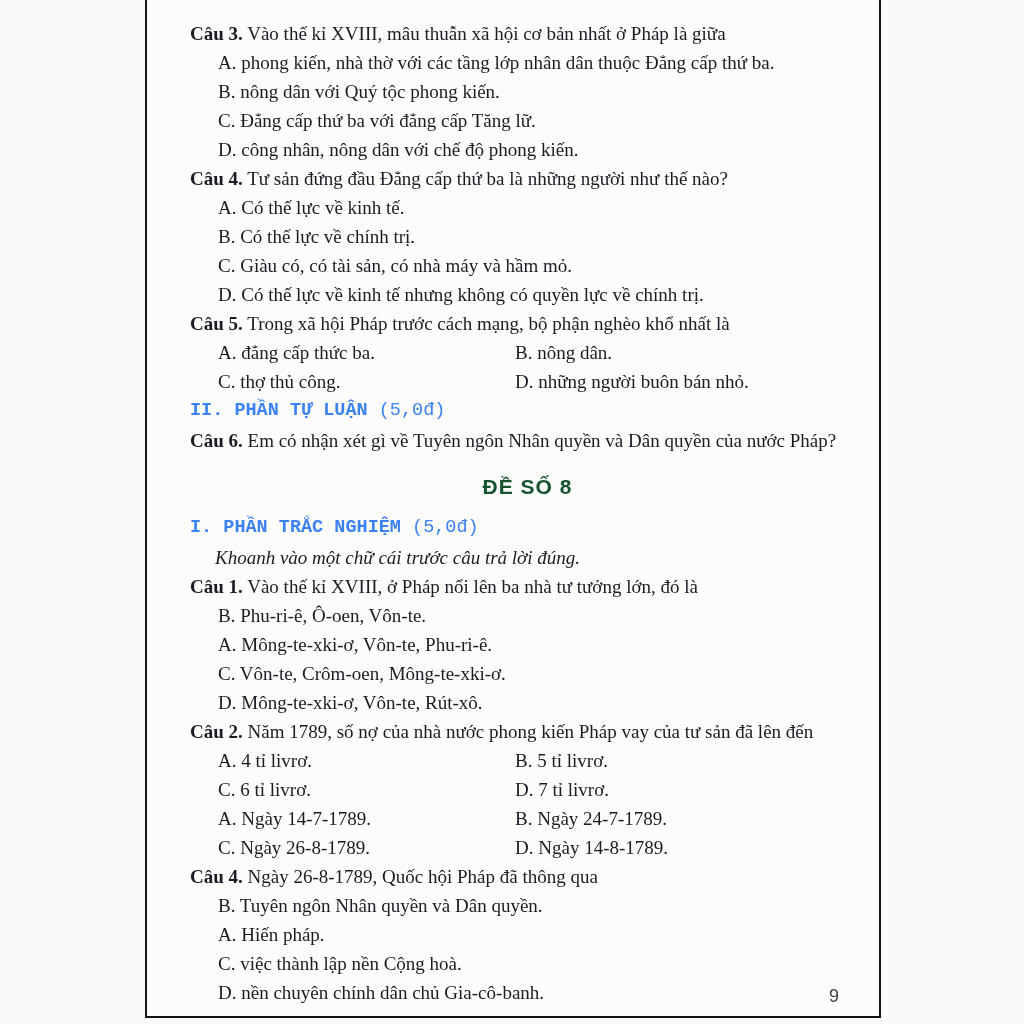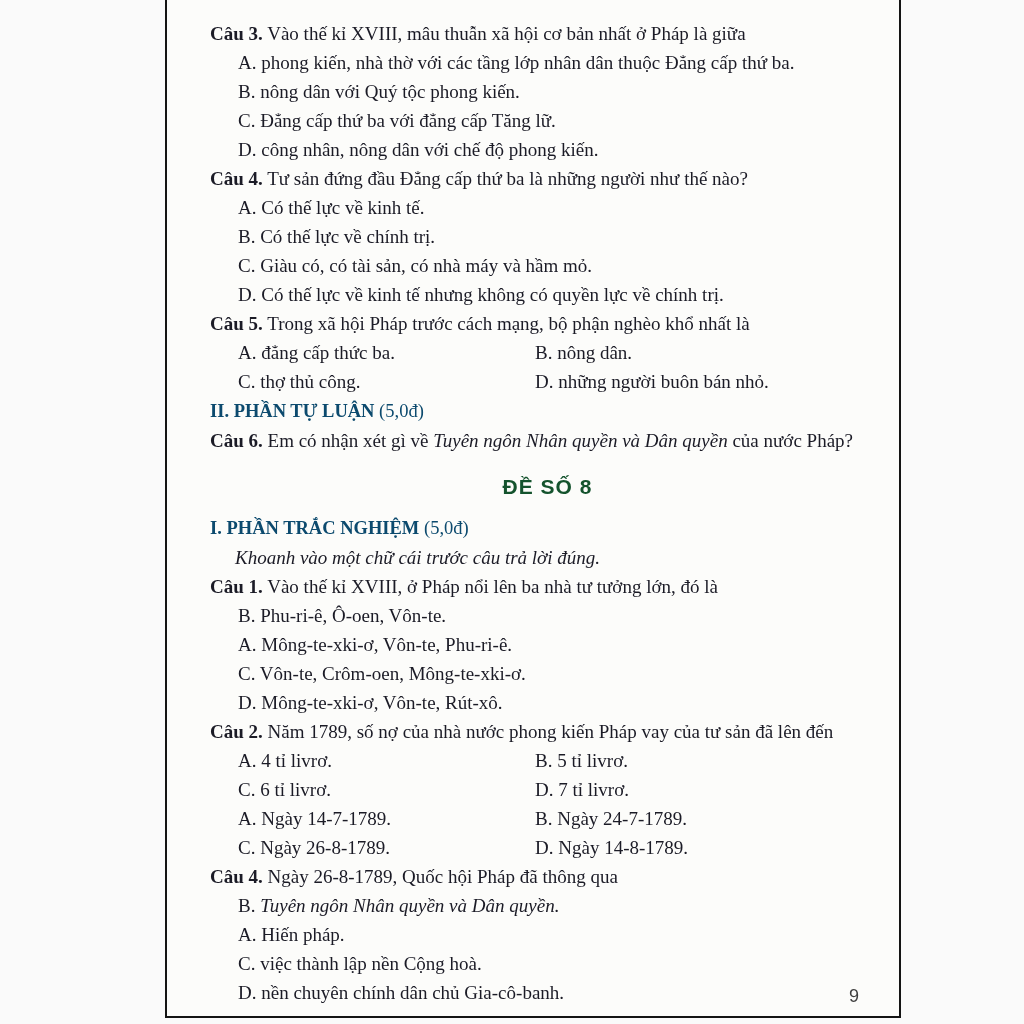--- a/index.html
+++ b/index.html
@@ -9,51 +9,51 @@
     --line:#141414;
     --pagenum:#3f3f3f;
   }
   *{box-sizing:border-box;}
   html,body{margin:0;padding:0;}
   body{
     width:1024px;height:1024px;overflow:hidden;
     background:var(--outer-bg);
     font-family:"Liberation Serif","DejaVu Serif",serif;
   }
-  .canvas{position:relative;width:940px;height:1024px;margin-left:20px;}
+  .canvas{position:relative;width:940px;height:1024px;}
   .page{
     position:absolute;left:145px;top:0;width:736px;height:1018px;
     background:var(--page-bg);
     border-left:2px solid var(--line);
     border-right:2px solid var(--line);
     border-bottom:2px solid var(--line);
   }
   .content{
     padding:19px 14px 0 43px;
     color:var(--text);
     font-size:19px;
   }
   .q-line{line-height:29px;}
   .q-label{font-weight:bold;}
   .opt{line-height:29px;padding-left:28px;}
   .opts.cols-2{display:grid;grid-template-columns:297px auto;padding-left:28px;}
   .opts.cols-2 .opt{padding-left:0;}
   .sec{
-    font-family:Liberation Serif, serif;
-    font-size:18.5px;line-height:30px;color:#0c4a6e;
+    font-family:Liberation Mono, monospace;
+    font-size:18.5px;line-height:30px;color:#3b82f6;
   }
   .sec-bold{font-weight:bold;}
   .title{
     font-family:"Liberation Sans","DejaVu Sans",sans-serif;
     font-weight:bold;font-size:21px;letter-spacing:1px;
     text-align:center;line-height:28px;
     margin:18px 0 12px 0;color:#14532d;
   }
   .note{font-style:italic;line-height:29px;padding-left:25px;}
-  .it{font-style:italic;}
+  .it{}
   .page-number{
     position:absolute;right:40px;bottom:9px;
     font-family:"Liberation Sans","DejaVu Sans",sans-serif;
     font-size:18px;color:var(--pagenum);
   }
 </style>
 </head>
 <body>
 
 <div class="canvas">

